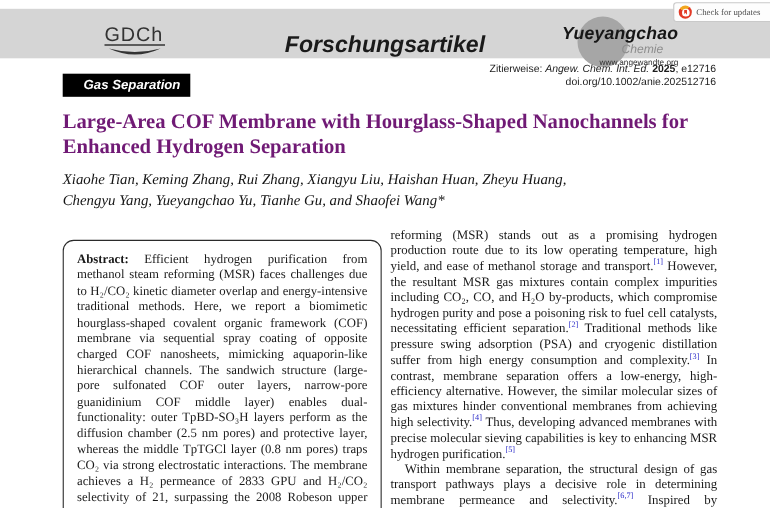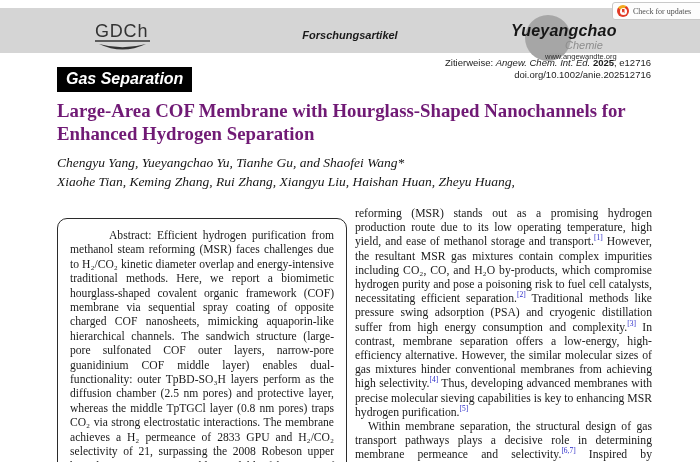--- a/index.html
+++ b/index.html
@@ -7,21 +7,21 @@
   .page {
     position:relative; width:700px; height:462px; overflow:hidden;
     background:#fff; font-family:"Liberation Serif", serif; color:#111;
   }
   
   .band { position:absolute; left:0; top:8px; width:700px; height:45px; background:#d5d5d5; }
   .gdch { position:absolute; left:92px; top:12px; }
   .artikel {
     position:absolute; left:0; top:21px; width:700px; text-align:center;
     font-family:"Liberation Sans", sans-serif; font-weight:bold; font-style:italic;
-    font-size:11px; color:#1a1a1a; pointer-events:none;
+    font-size:21px; color:#1a1a1a; pointer-events:none;
   }
   .brand { position:absolute; left:505px; top:7px; width:160px; height:47px; }
   .brand-circle { position:absolute; left:20px; top:0; width:46px; height:46px; border-radius:50%; background:#a6a6a6; }
   .brand-name { position:absolute; left:6px; top:7px; font-family:"Liberation Sans", sans-serif;
     font-weight:bold; font-style:italic; font-size:16px; color:#161616; letter-spacing:0.2px; }
   .brand-sub { position:absolute; left:60px; top:24px; font-family:Liberation Sans, sans-serif;
     font-style:italic; font-size:11px; color:#8d8d8d; }
   .brand-url { position:absolute; left:40px; top:37px; font-family:"Liberation Sans", sans-serif;
     font-size:7.5px; color:#2e2e2e;text-align:center; }
   
@@ -38,30 +38,30 @@
     clip-path:polygon(0 0,100% 0,100% 100%,50% 62%,0 100%); }
   .check-label { font-family:Liberation Serif, serif; font-size:8px; color:#4f4f4f;text-align:center; }
   
   .cite-block { position:absolute; right:49px; top:57px; text-align:right;
     font-family:"Liberation Sans", sans-serif; font-size:9.5px; color:#1c1c1c; line-height:12px; }
   .cite-journal { font-style:italic; }
   .cite-year { font-weight:bold; }
   
   .category { position:absolute; left:57px; top:67px; background:#000; color:#fff;
     font-family:"Liberation Sans", sans-serif; font-weight:bold; font-style:italic;
-    font-size:16px; padding:3px 9px 4px 9px; }
+    font-size:12px; padding:3px 9px 4px 19px; }
   .title { position:absolute; left:57px; top:100px; width:624px;
     font-size:18.8px; font-weight:bold; line-height:22.5px; color:#701a75; }
   .authors { position:absolute; left:57px; top:154px; width:610px;
     font-style:italic; font-size:13.5px; line-height:18.5px; color:#141414; }
   
   .abstract-box { position:absolute; left:57px; top:218px; width:290px; height:400px;
     border:1.3px solid #2b2b2b; border-radius:10px; padding:10px 12px 0 12px; overflow:hidden; }
   .abs-text { font-size:11.6px; line-height:14.4px; text-align:justify; color:#1a1a1a; }
-  .abs-label { font-weight:normal;margin-left:39px; }
+  .abs-label { font-weight:bold; }
   .right-col { position:absolute; left:355px; top:207px; width:297px; height:300px; }
   .para { font-size:11.7px; line-height:14.2px; text-align:justify; color:#1a1a1a; }
   .para.indent { text-indent:13px; }
   sup.cite { color:#2a2ac8; font-size:7.5px; line-height:0; vertical-align:super; }
 </style>
 </head>
 <body>
 
 <div class="page">
 
@@ -92,22 +92,22 @@
   <div class="cite-block">
     <div><span>Zitierweise:</span>&nbsp;<span class="cite-journal">Angew. Chem. Int. Ed.</span>&nbsp;<span class="cite-year">2025</span><span>, e12716</span></div>
     <div>doi.org/10.1002/anie.202512716</div>
   </div>
 
   <div class="category">Gas Separation</div>
 
   <h1 class="title">Large-Area COF Membrane with Hourglass-Shaped Nanochannels for Enhanced Hydrogen Separation</h1>
 
   <div class="authors">
+    <div>Xiaohe Tian, Keming Zhang, Rui Zhang, Xiangyu Liu, Haishan Huan, Zheyu Huang,</div>
     <div>Chengyu Yang, Yueyangchao Yu, Tianhe Gu, and Shaofei Wang*</div>
-    <div>Xiaohe Tian, Keming Zhang, Rui Zhang, Xiangyu Liu, Haishan Huan, Zheyu Huang,</div>
   </div>
 
   <div class="abstract-box">
     <p class="abs-text"><span class="abs-label">Abstract:</span> <span>Efficient hydrogen purification from methanol steam reforming (MSR) faces challenges due to H₂/CO₂ kinetic diameter overlap and energy-intensive traditional methods. Here, we report a biomimetic hourglass-shaped covalent organic framework (COF) membrane via sequential spray coating of opposite charged COF nanosheets, mimicking aquaporin-like hierarchical channels. The sandwich structure (large-pore sulfonated COF outer layers, narrow-pore guanidinium COF middle layer) enables dual-functionality: outer TpBD-SO₃H layers perform as the diffusion chamber (2.5 nm pores) and protective layer, whereas the middle TpTGCl layer (0.8 nm pores) traps CO₂ via strong electrostatic interactions. The membrane achieves a H₂ permeance of 2833 GPU and H₂/CO₂ selectivity of 21, surpassing the 2008 Robeson upper bound. Spray coating enables scalable fabrication of 5000 cm² defect-free membranes on porous substrate with high mechanical stability and chemical</span></p>
   </div>
 
   <div class="right-col">
       <div class="para">reforming (MSR) stands out as a promising hydrogen production route due to its low operating temperature, high yield, and ease of methanol storage and transport.<sup class="cite">[1]</sup> However, the resultant MSR gas mixtures contain complex impurities including CO₂, CO, and H₂O by-products, which compromise hydrogen purity and pose a poisoning risk to fuel cell catalysts, necessitating efficient separation.<sup class="cite">[2]</sup> Traditional methods like pressure swing adsorption (PSA) and cryogenic distillation suffer from high energy consumption and complexity.<sup class="cite">[3]</sup> In contrast, membrane separation offers a low-energy, high-efficiency alternative. However, the similar molecular sizes of gas mixtures hinder conventional membranes from achieving high selectivity.<sup class="cite">[4]</sup> Thus, developing advanced membranes with precise molecular sieving capabilities is key to enhancing MSR hydrogen purification.<sup class="cite">[5]</sup></div>
       <div class="para indent">Within membrane separation, the structural design of gas transport pathways plays a decisive role in determining membrane permeance and selectivity.<sup class="cite">[6,7]</sup> Inspired by aquaporins in nature, whose hourglass-shaped channels enable</div>
     </div>

